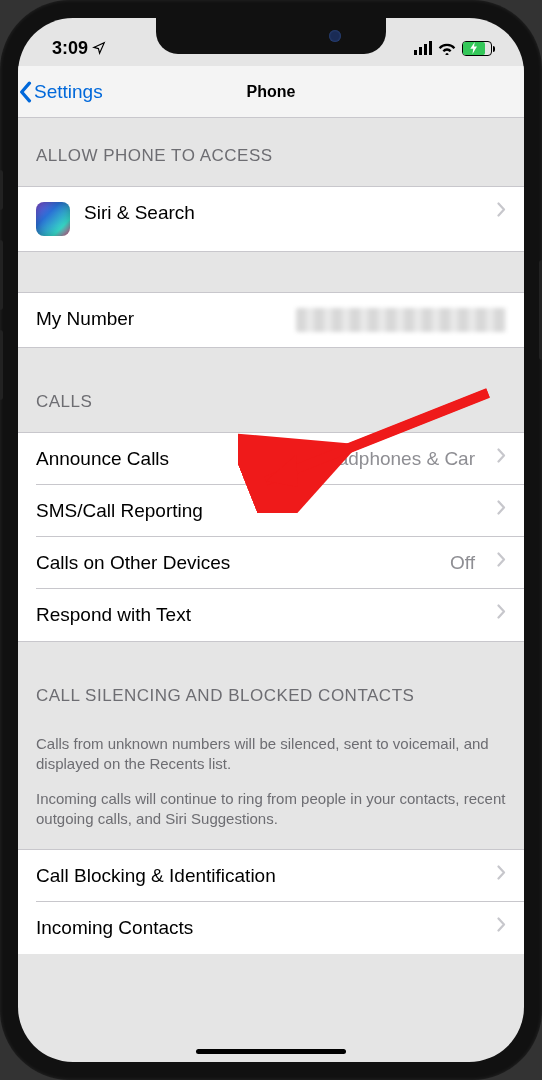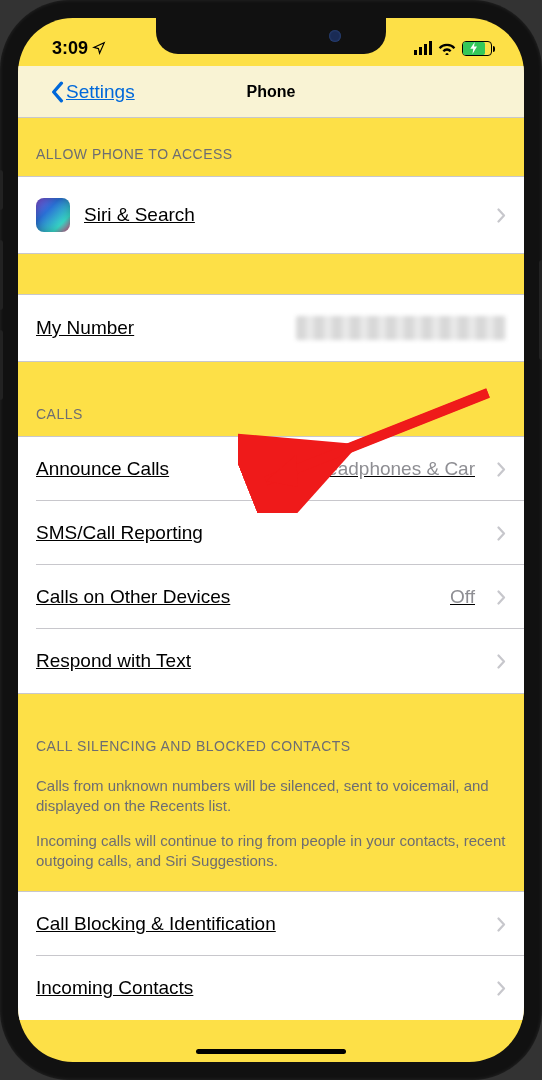--- a/index.html
+++ b/index.html
@@ -24,21 +24,21 @@
       background: #222;
       border-radius: 4px;
     }
     .btn-left-1 { left: -3px; top: 170px; width: 6px; height: 40px; }
     .btn-left-2 { left: -3px; top: 240px; width: 6px; height: 70px; }
     .btn-left-3 { left: -3px; top: 330px; width: 6px; height: 70px; }
     .btn-right  { right: -3px; top: 260px; width: 6px; height: 100px; }
     .screen {
       width: 100%;
       height: 100%;
-      background: #fde047;
+      background: #e5e5e5;
       border-radius: 55px;
       overflow: hidden;
       position: relative;
     }
     .notch {
       position: absolute;
       top: 0;
       left: 50%;
       transform: translateX(-50%);
       width: 230px;
@@ -91,54 +91,51 @@
     .header {
       background: #f7f7f7cc;
       border-bottom: 1px solid #c8c7cc;
       height: 52px;
       position: relative;
       display: flex;
       align-items: center;
       justify-content: center;
     }
     .back-link {
-      position: absolute; left: 32px;
+      position: absolute; left: 0;
       color: #0068da; font-size: 19px;
       display: flex; align-items: center; gap: 2px;
-      text-decoration: underline;
       cursor: pointer;
     }
     .back-chevron { width: 14px; height: 22px; }
     .header-title { font-size: 16px; font-weight: 700; }
     .content { overflow: hidden; }
     .section-header {
-      font-size: 14px;
+      font-size: 17px;
       color: #6d6d72;
-      padding: 28px 18px 14px;
+      padding: 28px 18px 20px;
       text-transform: uppercase;
       letter-spacing: 0.5px;
     }
     .section-footer {
       font-size: 15px;
       color: #6d6d72;
       padding: 8px 18px 6px;
       line-height: 1.35;
     }
     .section-footer:last-of-type { padding-top: 14px; }
     .cell {
       background: #fff;
       min-height: 52px;
-      padding: 21px 18px;
-      display: flex;
-      align-items: center;
+      padding: 15px 18px;
+      display: flex;
       gap: 14px;
       font-size: 19px;
       color: #000;
       position: relative;
-      text-decoration: underline;
     }
     .cell.divider::after {
       content: ''; position: absolute; left: 18px; right: 0; bottom: 0;
       height: 1px; background: #c8c7cc;
     }
     .cell.border-top { border-top: 1px solid #c8c7cc; }
     .cell.border-bottom { border-bottom: 1px solid #c8c7cc; }
     .cell-icon {
       width: 34px; height: 34px; border-radius: 8px;
       background: linear-gradient(135deg, #844fd8 0%, #2b6fd6 35%, #37d6c6 75%, #e8528c 100%);

